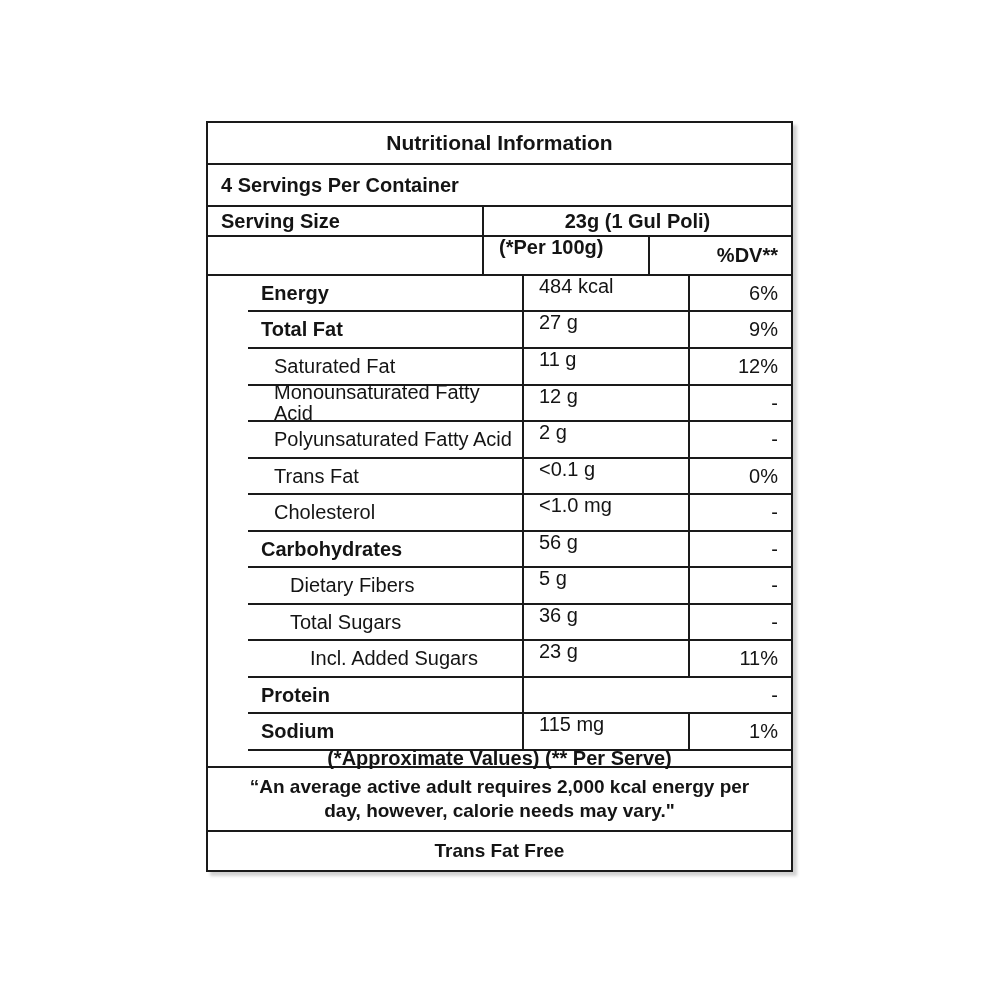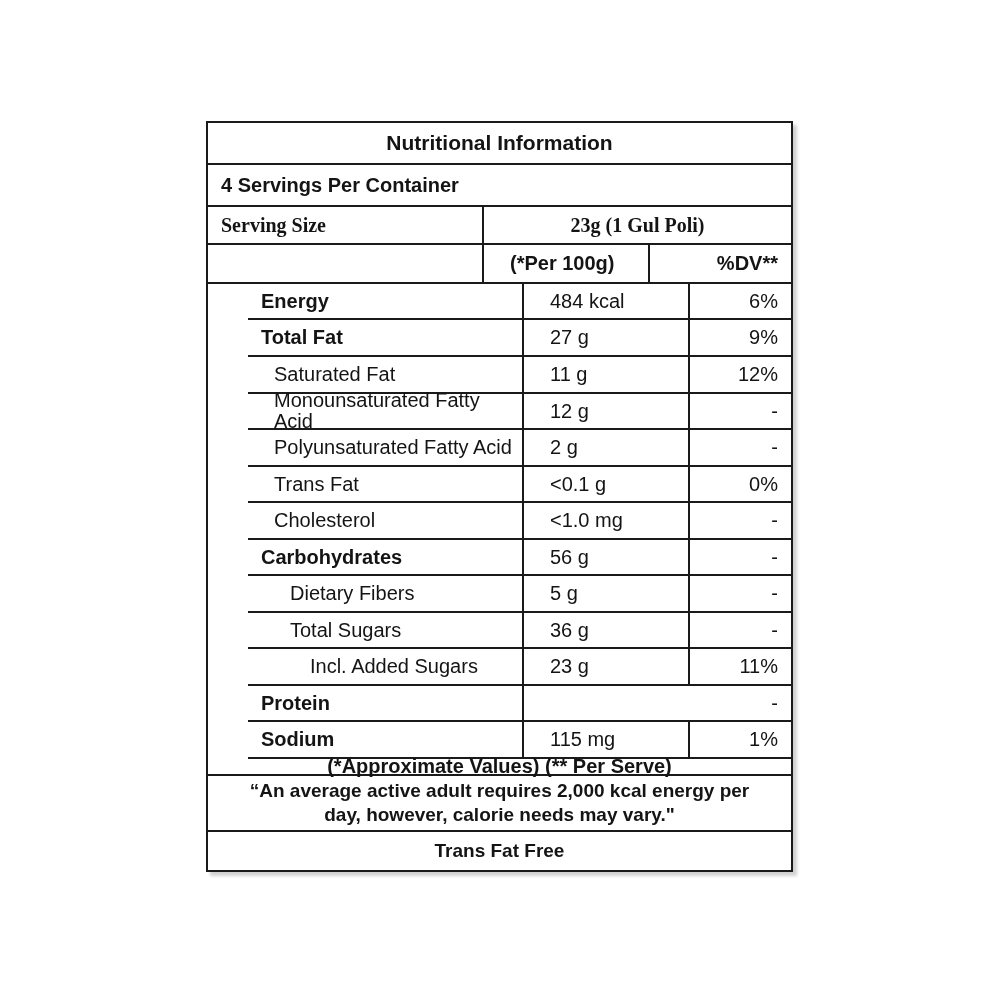--- a/index.html
+++ b/index.html
@@ -23,47 +23,47 @@
   .row {
     display: flex;
     align-items: center;
     border-bottom: 2px solid #1a1a1a;
     font-size: 20px;
     line-height: 1.05;
   }
   .row:last-child { border-bottom: none; }
 
   .c1 { width: 274px; padding-left: 13px; align-self: stretch; display: flex; align-items: center; }
-  .c2 { width: 166px; padding-left: 26px; border-left: 2px solid #1a1a1a; align-self: stretch; display: flex; align-items: center; }
+  .c2 { width: 166px; padding-left: 15px; border-left: 2px solid #1a1a1a; align-self: stretch; display: flex; }
   .c3 { flex: 1; padding-right: 13px; border-left: 2px solid #1a1a1a; align-self: stretch; display: flex; align-items: center; justify-content: flex-end; text-align: right; }
 
   .b { font-weight: bold; }
 
   .title-row { height: 42px; justify-content: center; font-size: 21px; font-weight: bold; }
   .servings-row { height: 42px; font-weight: bold; padding-left: 13px; }
-  .serving-size-row { height: 38px; font-family: Liberation Serif, serif; }
+  .serving-size-row { height: 30px; }
   .serving-size-row .merged {
     flex: 1; align-self: stretch;
     border-left: 2px solid #1a1a1a;
     display: flex; align-items: center; justify-content: center;
     font-weight: bold;
   }
   .header-row { height: 39px; font-weight: bold; }
 
   .data-row { height: 36px; margin-left: 40px; }
   .data-row.tall { height: 37px; }
 
   .indent-0 .lbl { padding-left: 0; font-weight: bold; }
   .indent-1 .lbl { padding-left: 13px; }
   .indent-2 .lbl { padding-left: 29px; }
   .indent-3 .lbl { padding-left: 49px; }
 
   .footnote-row { height: 17px; justify-content: center; font-weight: bold; }
   .disclaimer-row {
-    height: 56px;
+    height: 64px;
     flex-direction: column;
     justify-content: center;
     font-weight: bold;
     font-size: 19px;
     text-align: center;
     line-height: 1.25;
   }
   .transfat-row { height: 38px; justify-content: center; font-weight: bold; font-size: 19px; }
 </style>
 </head>

